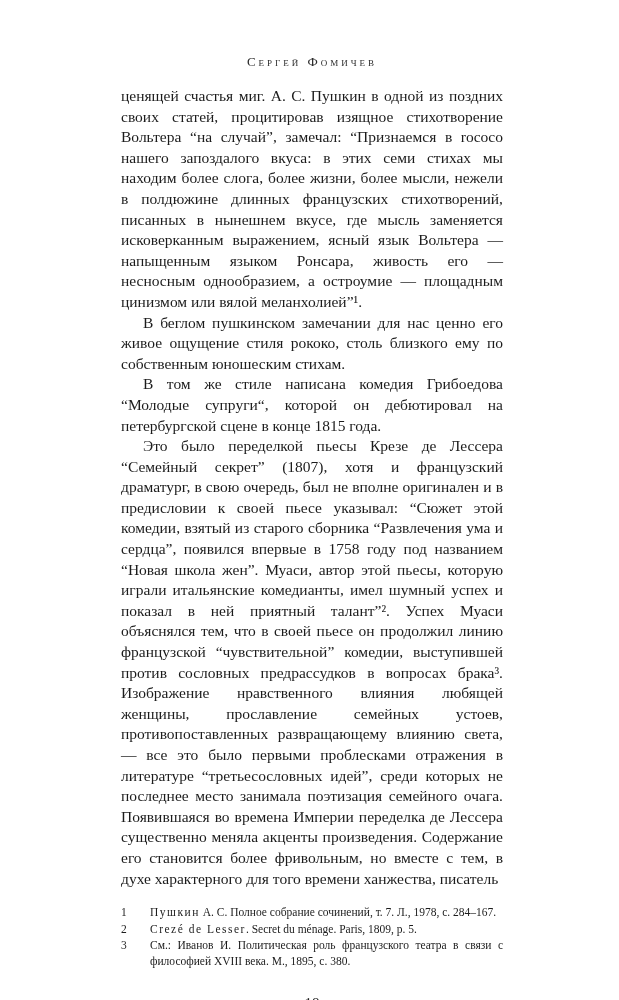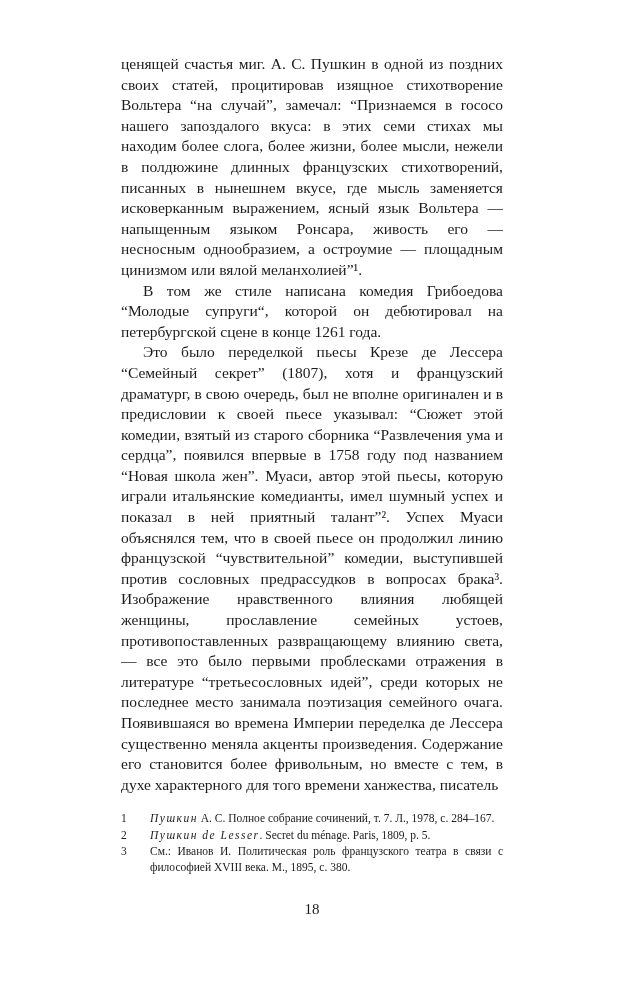--- a/index.html
+++ b/index.html
@@ -33,50 +33,52 @@
   .body-text p { text-indent: 22px; }
   .body-text p.continuation { text-indent: 0; }
   .footnotes {
     margin-top: 16px;
     font-size: 11.5px;
     line-height: 15.5px;
   }
   .footnote { display: flex; margin-bottom: 1px; }
   .fn-num { flex: 0 0 29px; width: 29px; }
   .fn-text { flex: 1; text-align: justify; hyphens: auto; }
-  .fn-lead { letter-spacing: 1.5px; font-style: italic; }
+  .fn-lead { letter-spacing: 1.5px; }
   .page-number {
     text-align: center;
     font-size: 15px;
     margin-top: 26px;
     color: #1c1c1c;
   }
 </style>
 </head>
 <body>
 
 <div class="page">
 
+  <div class="running-head">Сергей Фомичев</div>
 
   <div class="body-text">
     <p class="continuation">ценящей счастья миг. А. С. Пушкин в одной из поздних своих статей, процитировав изящное стихотворение Вольтера “на случай”, замечал: “Признаемся в rococo нашего запоздалого вкуса: в этих семи стихах мы находим более слога, более жизни, более мысли, нежели в полдюжине длинных французских стихотворений, писанных в нынешнем вкусе, где мысль заменяется исковерканным выражением, ясный язык Вольтера — напыщенным языком Ронсара, живость его — несносным однообразием, а остроумие — площадным цинизмом или вялой меланхолией”¹.</p>
-    <p>В том же стиле написана комедия Грибоедова “Молодые супруги“, которой он дебютировал на петербургской сцене в конце 1261 года.</p>
+    <p>В беглом пушкинском замечании для нас ценно его живое ощущение стиля рококо, столь близкого ему по собственным юношеским стихам.</p>
+    <p>В том же стиле написана комедия Грибоедова “Молодые супруги“, которой он дебютировал на петербургской сцене в конце 1815 года.</p>
     <p>Это было переделкой пьесы Крезе де Лессера “Семейный секрет” (1807), хотя и французский драматург, в свою очередь, был не вполне оригинален и в предисловии к своей пьесе указывал: “Сюжет этой комедии, взятый из старого сборника “Развлечения ума и сердца”, появился впервые в 1758 году под названием “Новая школа жен”. Муаси, автор этой пьесы, которую играли итальянские комедианты, имел шумный успех и показал в ней приятный талант”². Успех Муаси объяснялся тем, что в своей пьесе он продолжил линию французской “чувствительной” комедии, выступившей против сословных предрассудков в вопросах брака³. Изображение нравственного влияния любящей женщины, прославление семейных устоев, противопоставленных развращающему влиянию света, — все это было первыми проблесками отражения в литературе “третьесословных идей”, среди которых не последнее место занимала поэтизация семейного очага. Появившаяся во времена Империи переделка де Лессера существенно меняла акценты произведения. Содержание его становится более фривольным, но вместе с тем, в духе характерного для того времени ханжества, писатель</p>
   </div>
 
   <div class="footnotes">
 
     <div class="footnote">
       <span class="fn-num">1</span>
       <span class="fn-text"><span class="fn-lead">Пушкин</span><span> А. С. Полное собрание сочинений, т. 7. Л., 1978, с. 284–167.</span></span>
     </div>
 
     <div class="footnote">
       <span class="fn-num">2</span>
-      <span class="fn-text"><span class="fn-lead">Пушкин de Lesser</span><span>. Secret du ménage. Paris, 1809, p. 5.</span></span>
+      <span class="fn-text"><span class="fn-lead">Crezé de Lesser</span><span>. Secret du ménage. Paris, 1809, p. 5.</span></span>
     </div>
 
     <div class="footnote">
       <span class="fn-num">3</span>
       <span class="fn-text"><span class="fn-lead"></span><span>См.: Иванов И. Политическая роль французского театра в связи с философией XVIII века. М., 1895, с. 380.</span></span>
     </div>
 
   </div>
 
   <div class="page-number">18</div>

